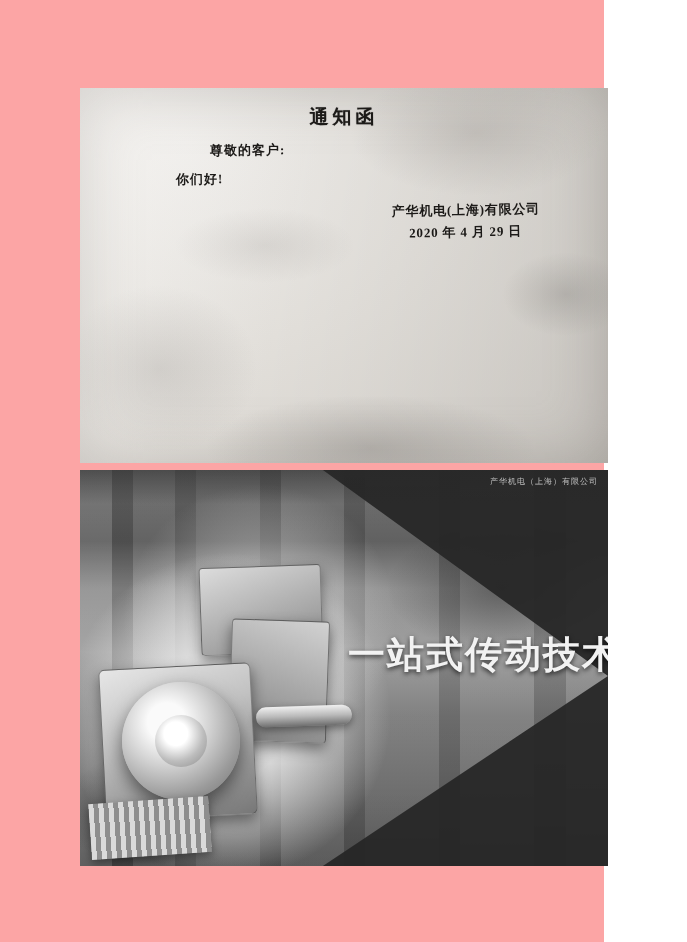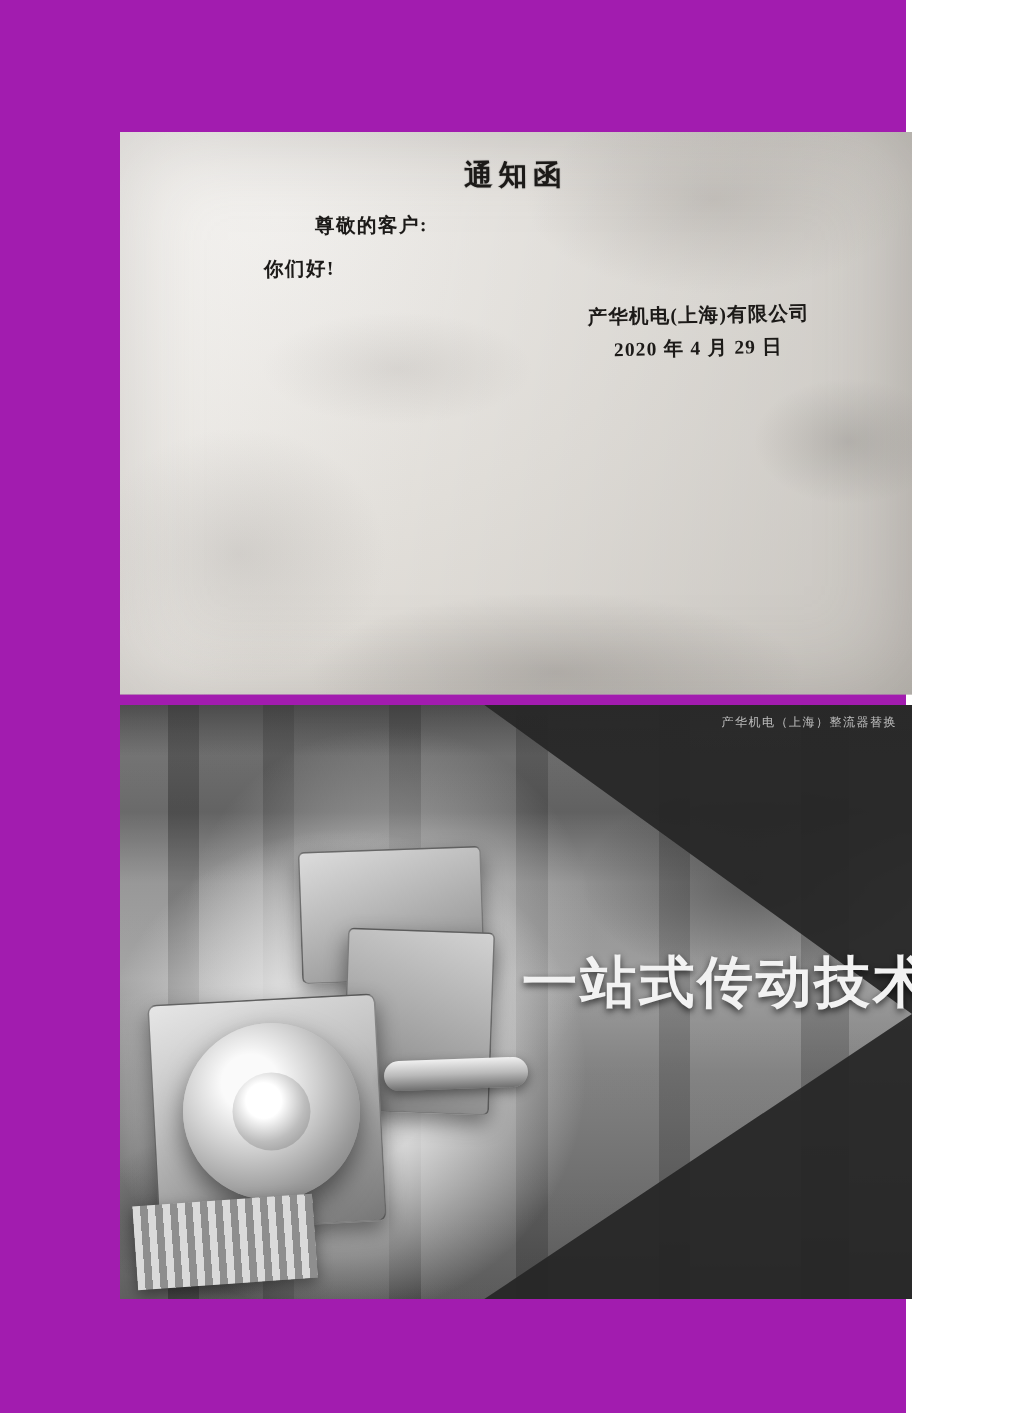--- a/index.html
+++ b/index.html
@@ -11,21 +11,21 @@
     width: 687px;
     height: 942px;
     font-family: "Liberation Serif", serif;
     overflow: hidden;
   }
 
   .page {
     position: relative;
     width: 604px;
     height: 942px;
-    background: #a21caf;
+    background: #fca5a5;
   }
 
   
   .notice-scan {
     position: absolute;
     left: 80px;
     top: 88px;
     width: 528px;
     height: 375px;
     background:
@@ -260,19 +260,19 @@
     <div class="machine m2"></div>
     <div class="machine m3"></div>
     <div class="machine m1"></div>
     <div class="hub"></div>
     <div class="shaft"></div>
     <div class="finned"></div>
 
     <div class="chevron-overlay"></div>
 
     <div class="banner-topstrip">
-      <span>产华机电（上海）整流器替换</span>
+      <span>产华机电（上海）有限公司</span>
     </div>
 
     <div class="banner-slogan">一站式传动技术解决</div>
   </div>
 
 </div>
 
 </body></html>

